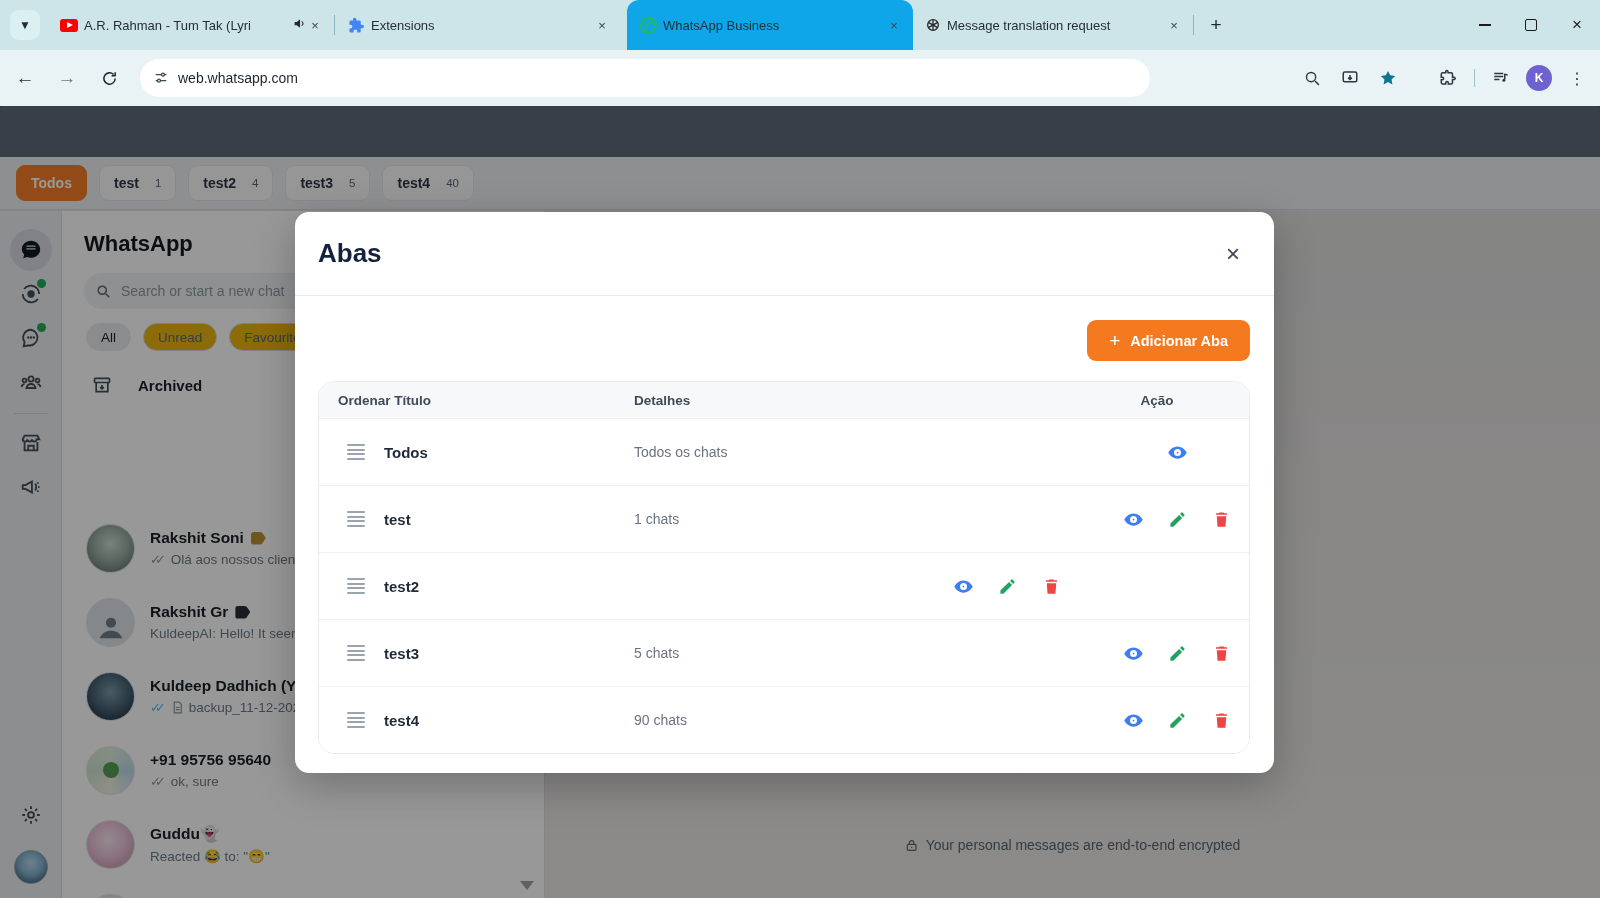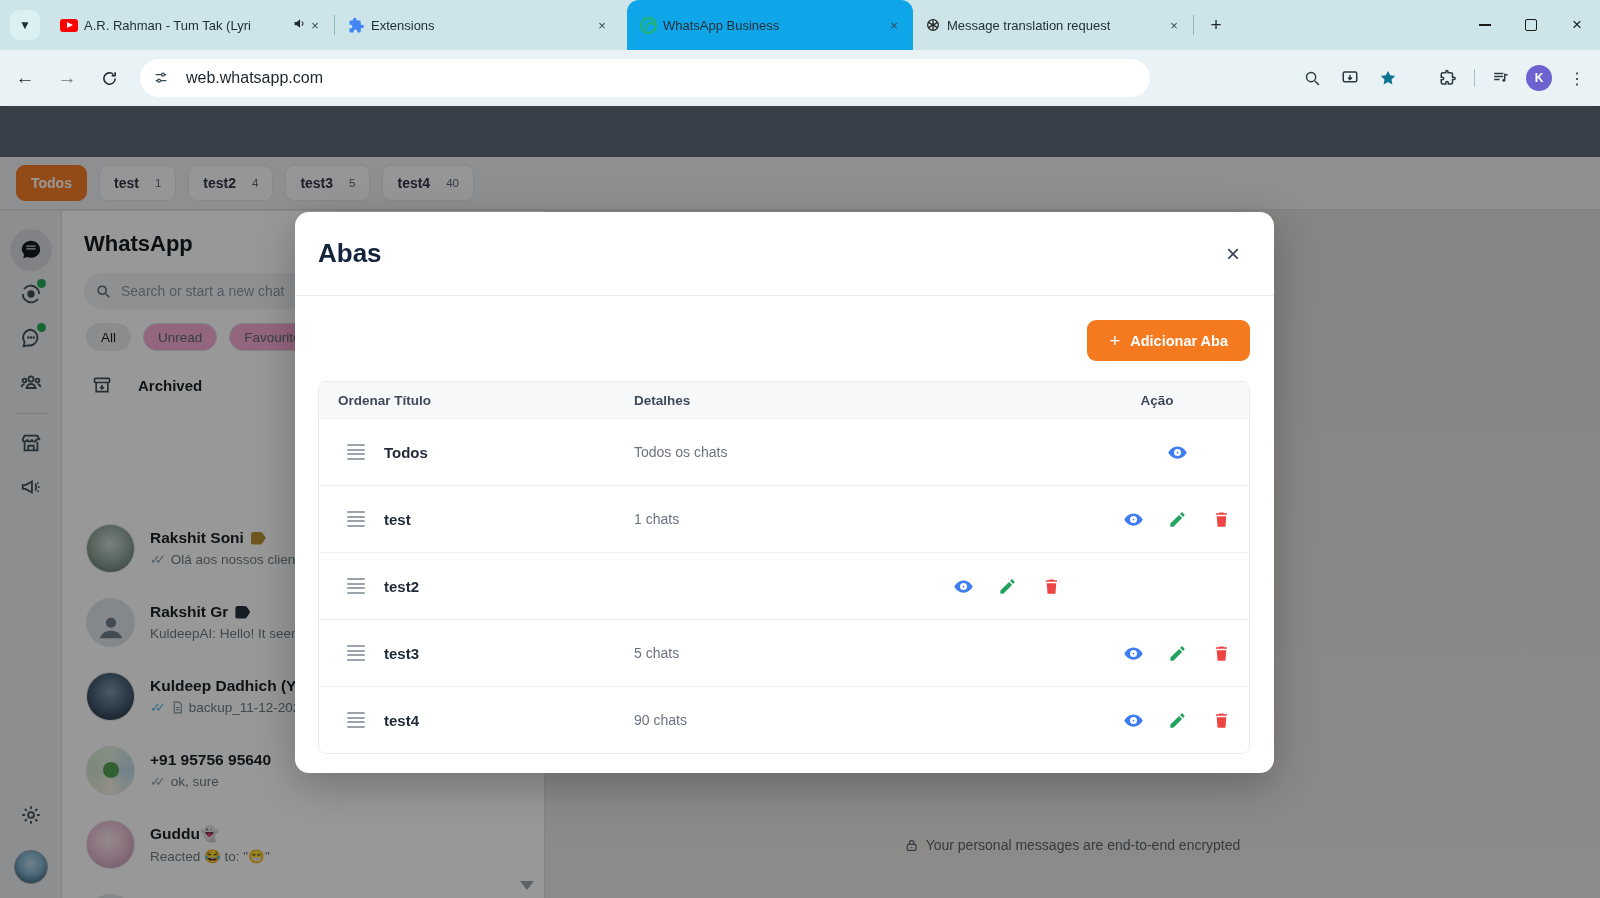--- a/index.html
+++ b/index.html
@@ -27,21 +27,21 @@
   .win-btn { width:46px; height:50px; display:flex; align-items:center; justify-content:center; color:#1b1b1b; }
   .win-min::before { content:""; width:12px; height:1.6px; background:#1b1b1b; }
   .win-restore::before { content:""; width:10px; height:10px; border:1.6px solid #1b1b1b; border-radius:2px; }
   .win-close { font-size:17px; }
 
   .toolbar { position:absolute; top:50px; left:0; width:1600px; height:56px; background:#e9f3f5; display:flex; align-items:center; }
   .nav-btn { width:34px; height:34px; border-radius:50%; display:flex; align-items:center; justify-content:center; font-size:19px; color:#1f2a33; margin-left:8px; }
   .nav-btn.fwd { color:#6d7a83; }
   .omnibox { height:38px; flex:0 0 1010px; margin-left:14px; background:#ffffff; border-radius:19px; display:flex; align-items:center; padding-left:8px; }
   .siteinfo { width:26px; height:26px; border-radius:50%; display:flex; align-items:center; justify-content:center; color:#3c4a52; }
-  .url-text { font-size:16px; color:#1c262e; margin-left:12px; }
+  .url-text { font-size:14px; color:#1c262e; margin-left:4px; }
   .tb-right { display:flex; align-items:center; margin-left:auto; margin-right:6px; gap:4px; }
   .tb-icon { width:34px; height:34px; border-radius:50%; display:flex; align-items:center; justify-content:center; color:#2b3940; }
   .tb-sep { width:1px; height:18px; background:#9fc3ca; margin:0 5px; }
   .avatar-k { width:26px; height:26px; border-radius:50%; background:#6e62d1; color:#fff; font-size:12px; display:flex; align-items:center; justify-content:center; font-weight:bold; }
   .kebab { font-size:16px; letter-spacing:0; color:#2b3940; }
 
   
   .page { position:absolute; top:106px; left:0; width:1600px; height:792px; background:#e4e4e3; }
 
   .wa-header { position:absolute; top:0; left:0; width:1600px; height:51px; background:#1c2333; display:flex; align-items:center; }
@@ -73,21 +73,21 @@
   .rail-bottom { position:absolute; bottom:14px; display:flex; flex-direction:column; align-items:center; gap:12px; }
   .rail-avatar { width:34px; height:34px; border-radius:50%; background:radial-gradient(circle at 50% 38%, #b9d7e8 0%, #7fb0cd 45%, #23435a 100%); border:1px solid #9aa3ab; }
 
   
   .chatpanel { width:483px; background:#ffffff; position:relative; border-right:1px solid #d9dcdf; }
   .wa-title { font-size:22px; font-weight:bold; color:#0b141a; padding:20px 0 0 22px; }
   .searchbar { margin:16px 22px 0 22px; height:36px; background:#f0f2f5; border-radius:18px; display:flex; align-items:center; padding:0 12px; color:#54656f; }
   .searchbar input { border:0; background:transparent; outline:none; font-size:14px; color:#3b4a54; margin-left:10px; width:340px; font-family:"Liberation Sans", sans-serif; }
   .searchbar input::placeholder { color:#8696a0; }
   .fpills { display:flex; gap:12px; margin:14px 0 0 24px; }
-  .fpill { height:28px; border-radius:14px; border:1px solid #d4d9dd; background:#f9a8d4; color:#54656f; font-size:13.5px; display:flex; align-items:center; padding:0 14px; }
+  .fpill { height:28px; border-radius:14px; border:1px solid #d4d9dd; background:#eab308; color:#54656f; font-size:13.5px; display:flex; align-items:center; padding:0 14px; }
   .fpill.active { background:#e7ebee; color:#111b21; border-color:#e7ebee; }
   .arch-row { display:flex; align-items:center; height:44px; margin-top:12px; padding-left:30px; color:#3b4a54; }
   .arch-row .lbl { font-size:15px; color:#111b21; margin-left:26px; font-weight:bold; }
   .chatlist { position:absolute; top:300px; left:0; right:0; bottom:0; overflow:hidden; }
   .chat { height:74px; display:flex; align-items:center; padding:0 26px 0 24px; position:relative; }
   .cavatar { width:49px; height:49px; border-radius:50%; flex:0 0 auto; border:1px solid #e0e3e6; display:flex; align-items:center; justify-content:center; overflow:hidden; }
   .av-photo1 { background:radial-gradient(circle at 50% 40%, #cfd8d2 0%, #8fa69a 50%, #4e5f57 100%); }
   .av-default { background:#dfe3e7; color:#fff; }
   .av-default svg { margin-top:10px; }
   .av-photo2 { background:radial-gradient(circle at 50% 40%, #7a96a8 0%, #3c566b 55%, #141e28 100%); }
@@ -115,21 +115,21 @@
   .dim { position:absolute; inset:0; background:rgba(10,10,10,0.42); }
 
   .modal { position:absolute; left:295px; top:106px; width:979px; height:561px; background:#fff; border-radius:14px; box-shadow:0 12px 40px rgba(0,0,0,.25); }
   .m-head { height:84px; display:flex; align-items:center; justify-content:space-between; padding:0 26px 0 23px; border-bottom:1px solid #e8eaed; }
   .m-title { font-size:26px; font-weight:bold; color:#15223b; }
   .m-close { font-size:24px; color:#3c4656; width:30px; height:30px; display:flex; align-items:center; justify-content:center; }
   .m-body { padding:24px 24px 0 23px; }
   .add-btn { margin-left:auto; display:flex; align-items:center; gap:10px; background:#f5791f; color:#fff; border:0; border-radius:9px; height:41px; padding:0 22px; font-size:14.5px; font-weight:bold; font-family:"Liberation Sans", sans-serif; }
   .add-btn .plus { font-size:19px; font-weight:normal; }
   .btn-row { display:flex; margin-bottom:20px; }
-  .m-table { border:1px solid #e9ecef; border-radius:8px; overflow:hidden; }
+  .m-table { border:1px solid #e9ecef; border-radius:16px; overflow:hidden; }
   .trow { display:grid; grid-template-columns:315px 1fr 170px; align-items:center; height:67px; border-top:1px solid #eef0f2; background:#fff; }
   .trow.thead { height:36px; background:#f7f8fa; border-top:0; }
   .th { font-size:13.5px; color:#3f4a5a; font-weight:bold; }
   .th.c1 { padding-left:19px; }
   .th.c3 { text-align:center; padding-right:14px; }
   .cell1 { display:flex; align-items:center; padding-left:28px; gap:19px; }
   .drag { display:flex; flex-direction:column; gap:2.5px; width:18px; }
   .drag i { height:2px; background:#9aa3ae; border-radius:1px; }
   .row-title { font-size:15px; font-weight:bold; color:#1f2937; }
   .row-det { font-size:14px; color:#6b7280; }

